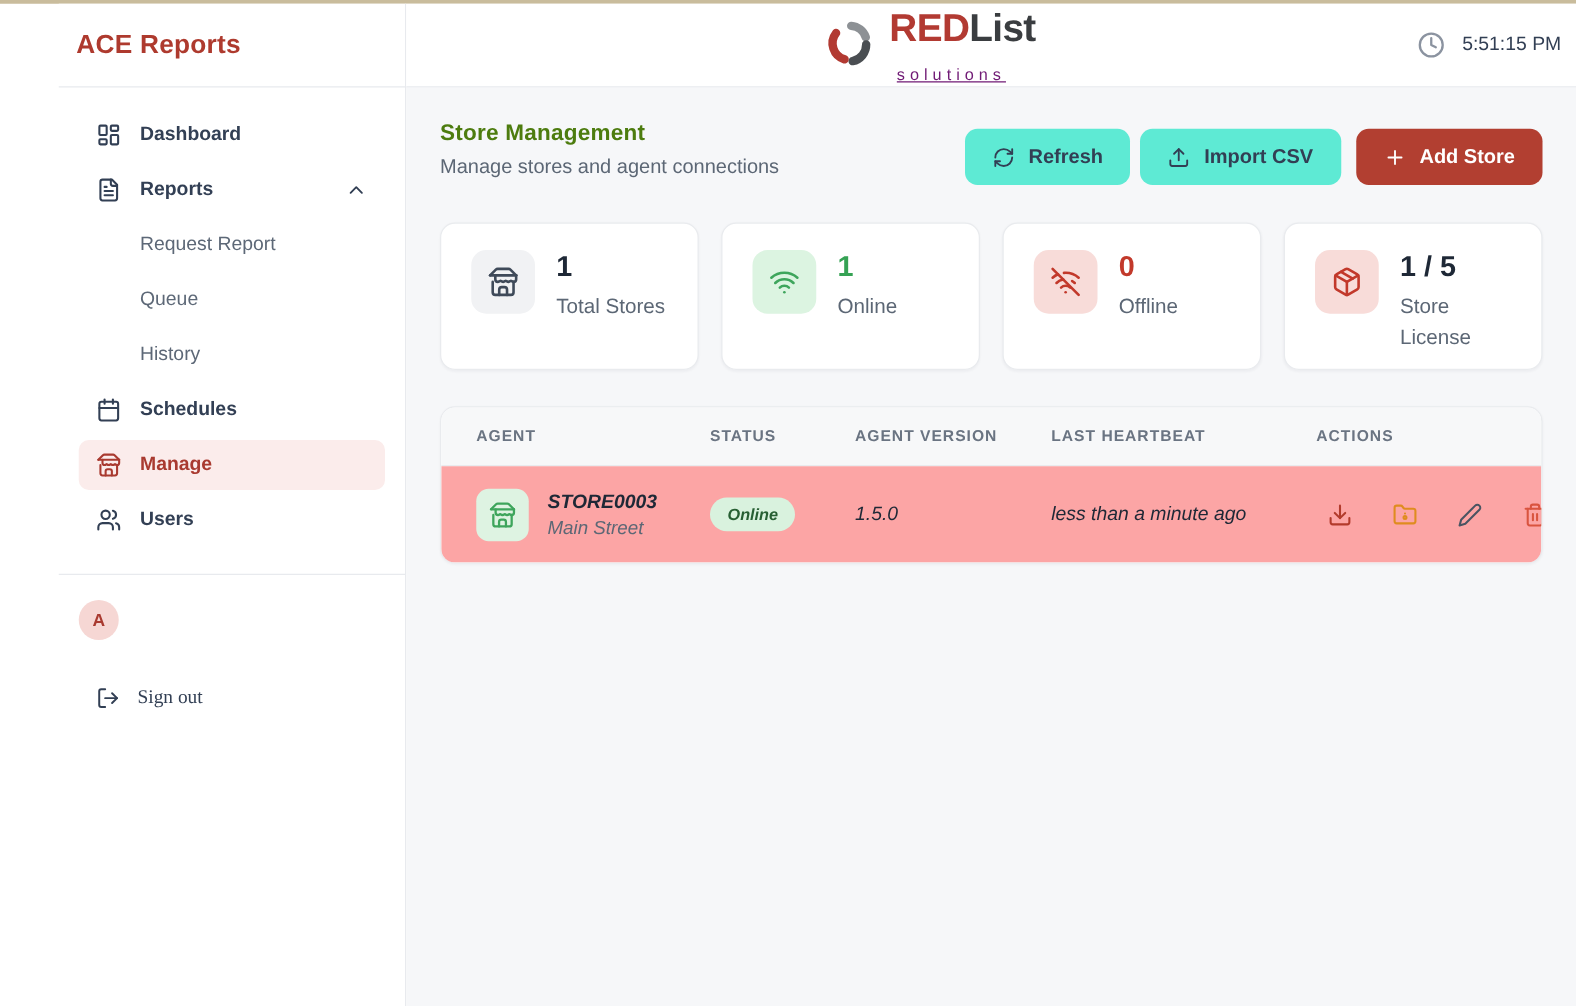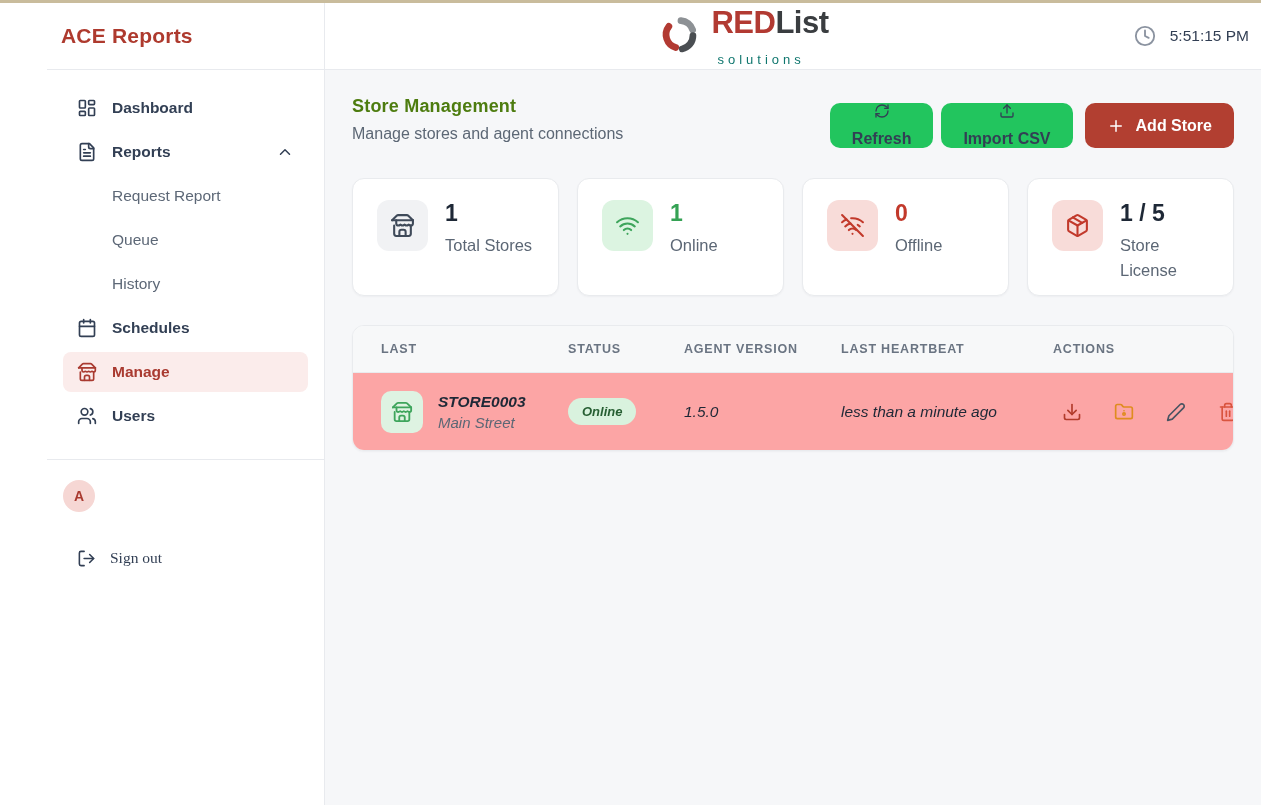--- a/index.html
+++ b/index.html
@@ -33,35 +33,35 @@
 
   
   .main { flex:1; display:flex; flex-direction:column; min-width:0; }
   .header { height:67px; background:#ffffff; border-bottom:1px solid #e8eaee; position:relative;
             display:flex; align-items:center; justify-content:center; }
   .logo { display:flex; align-items:center; gap:8px; transform:translateX(-50px); }
   .logo-text { line-height:1; }
   .logo-word { font-size:31px; font-weight:bold; letter-spacing:-.5px; }
   .logo-word .red { color:#b23a32; }
   .logo-word .dark { color:#3a3d40; }
-  .logo-tagline { font-size:13px; color:#0f766e; letter-spacing:4px; margin-top:15px; margin-left:6px; }
+  .logo-tagline { font-size:13px; color:#701a75; letter-spacing:4px; margin-top:15px; margin-left:6px;text-decoration:underline; }
   .clockbox { position:absolute; right:12px; top:0; height:100%; display:flex; align-items:center; gap:14px; }
   .clockbox svg { width:22px; height:22px; color:#8b93a0; }
   .time { font-size:15.5px; color:#323f54; }
 
   .content { flex:1; background:#f6f7f9; padding:26px 27px; overflow:hidden; }
 
   .page-head { display:flex; justify-content:space-between; align-items:flex-start; }
   .page-title { font-size:18px; font-weight:bold; color:#4d7c0f; letter-spacing:.2px; }
   .page-subtitle { font-size:16px; color:#5c6775; margin-top:8px; }
   .head-actions { display:flex; gap:8px; padding-top:7px; }
   .btn { height:45px; padding:0 22px; border:none; border-radius:10px; display:inline-flex; align-items:center; gap:11px;
          font-family:inherit; font-size:16px; font-weight:bold; cursor:pointer; }
   .btn svg { width:18px; height:18px; }
-  .btn-light { background:#22c55e; color:#323f54;flex-direction:column; }
+  .btn-light { background:#5eead4; color:#323f54; }
   .btn-primary { background:#b23f31; color:#ffffff; margin-left:4px; }
 
   
   .stats { display:grid; grid-template-columns:repeat(4,1fr); gap:18px; margin-top:30px; }
   .stat-card { background:#ffffff; border:1px solid #e9ebee; border-radius:12px; height:118px; padding:21px 24px;
                display:flex; gap:17px; align-items:flex-start; box-shadow:0 1px 2px rgba(16,24,40,.04); }
   .stat-icon { width:51px; height:51px; border-radius:12px; display:flex; align-items:center; justify-content:center; flex:0 0 auto; }
   .stat-icon svg { width:25px; height:25px; }
   .tone-neutral { background:#f1f2f4; color:#3f4a59; }
   .tone-green  { background:#dcf4e1; color:#3ea55c; }
@@ -312,21 +312,21 @@
           </div>
           <div>
             <div class="stat-value">1 / 5</div>
             <div class="stat-label">Store License</div>
           </div>
         </div>
       </div>
 
       <div class="table">
         <div class="tgrid thead">
-          <div class="th">LAST</div>
+          <div class="th">AGENT</div>
           <div class="th">STATUS</div>
           <div class="th">AGENT VERSION</div>
           <div class="th">LAST HEARTBEAT</div>
           <div class="th">ACTIONS</div>
         </div>
 
         <div class="tgrid trow">
           <div class="store-cell">
             <div class="store-avatar">
               <svg viewBox="0 0 24 24" fill="none" stroke="currentColor" stroke-width="2" stroke-linecap="round" stroke-linejoin="round">

